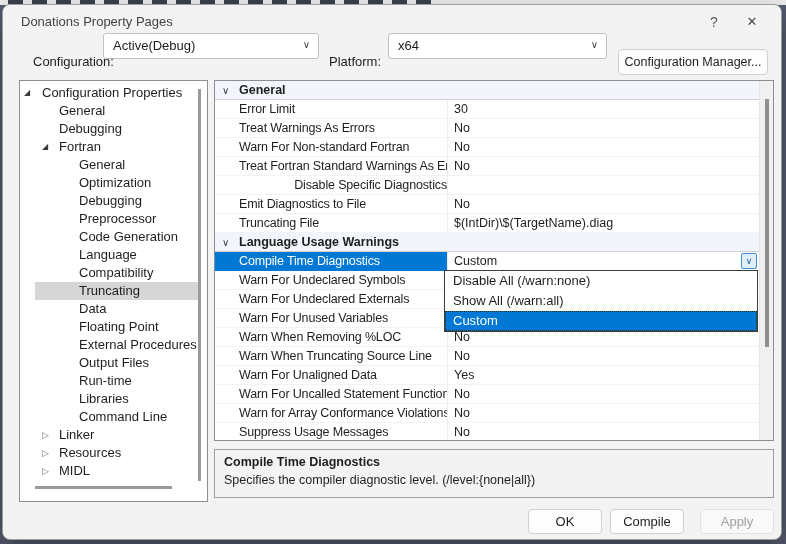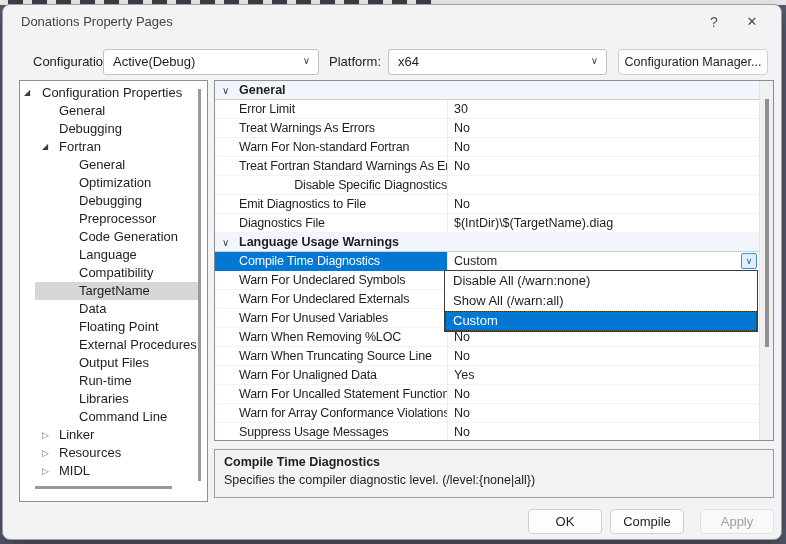--- a/index.html
+++ b/index.html
@@ -21,21 +21,21 @@
   }
   .titlebar{position:absolute;left:0;top:0;right:0;height:34px;}
   .title{position:absolute;left:18px;top:9px;font-size:13px;color:#444;white-space:nowrap;}
   .tb-btn{position:absolute;top:6px;width:30px;height:22px;text-align:center;line-height:22px;color:#5c5c5c;cursor:default;}
   .help-btn{right:52px;font-size:14px;}
   .close-btn{right:14px;font-size:13px;color:#4a4a4a;}
 
   
   .tb-label{position:absolute;top:49px;font-size:13px;color:#1e1e1e;white-space:nowrap;}
   .combo{
-    position:absolute;top:44px;height:26px;background:#fff;border:1px solid #c2c2c2;border-radius:3px;
+    position:absolute;top:28px;height:26px;background:#fff;border:1px solid #c2c2c2;border-radius:3px;
     box-sizing:border-box;font-size:13px;color:#1e1e1e;
   }
   .combo .cv{position:absolute;left:9px;top:4px;white-space:nowrap;}
   .combo .chev{position:absolute;right:8px;top:5px;font-size:10px;color:#454545;}
   .btn{
     position:absolute;background:#fdfdfd;border:1px solid #d0d0d0;border-radius:4px;
     box-sizing:border-box;font-size:12.5px;color:#1e1e1e;text-align:center;
   }
   #cfg-mgr-btn{left:615px;top:44px;width:150px;height:26px;line-height:24px;}
 
@@ -158,21 +158,21 @@
       <div class="t-row" style="top: 147px;">
         <span class="t-label" style="left: 59px;">Code Generation</span>
       </div>
       <div class="t-row" style="top: 165px;">
         <span class="t-label" style="left: 59px;">Language</span>
       </div>
       <div class="t-row" style="top: 183px;">
         <span class="t-label" style="left: 59px;">Compatibility</span>
       </div>
       <div class="t-row sel" style="top: 201px;">
-        <span class="t-label" style="left: 59px;">TargetName</span>
+        <span class="t-label" style="left: 59px;">Truncating</span>
       </div>
       <div class="t-row" style="top: 219px;">
         <span class="t-label" style="left: 59px;">Data</span>
       </div>
       <div class="t-row" style="top: 237px;">
         <span class="t-label" style="left: 59px;">Floating Point</span>
       </div>
       <div class="t-row" style="top: 255px;">
         <span class="t-label" style="left: 59px;">External Procedures</span>
       </div>
@@ -226,21 +226,21 @@
         </div>
         <div class="g-row" style="top: 95px; text-align: right;">
           <div class="g-name">Disable Specific Diagnostics</div>
           <div class="g-value"><span></span></div>
         </div>
         <div class="g-row" style="top: 114px;">
           <div class="g-name">Emit Diagnostics to File</div>
           <div class="g-value"><span>No</span></div>
         </div>
         <div class="g-row" style="top: 133px;">
-          <div class="g-name">Diagnostics File</div>
+          <div class="g-name">Truncating File</div>
           <div class="g-value"><span>$(IntDir)\$(TargetName).diag</span></div>
         </div>
         <div class="g-row g-section" style="top: 152px;">
           <span class="g-chev">∨</span>
           <span class="g-sec-label">Language Usage Warnings</span>
         </div>
         <div class="g-row g-sel" style="top: 171px;">
           <div class="g-name">Compile Time Diagnostics</div>
           <div class="g-value"><span>Custom</span><span class="combo-btn">∨</span></div>
         </div>

